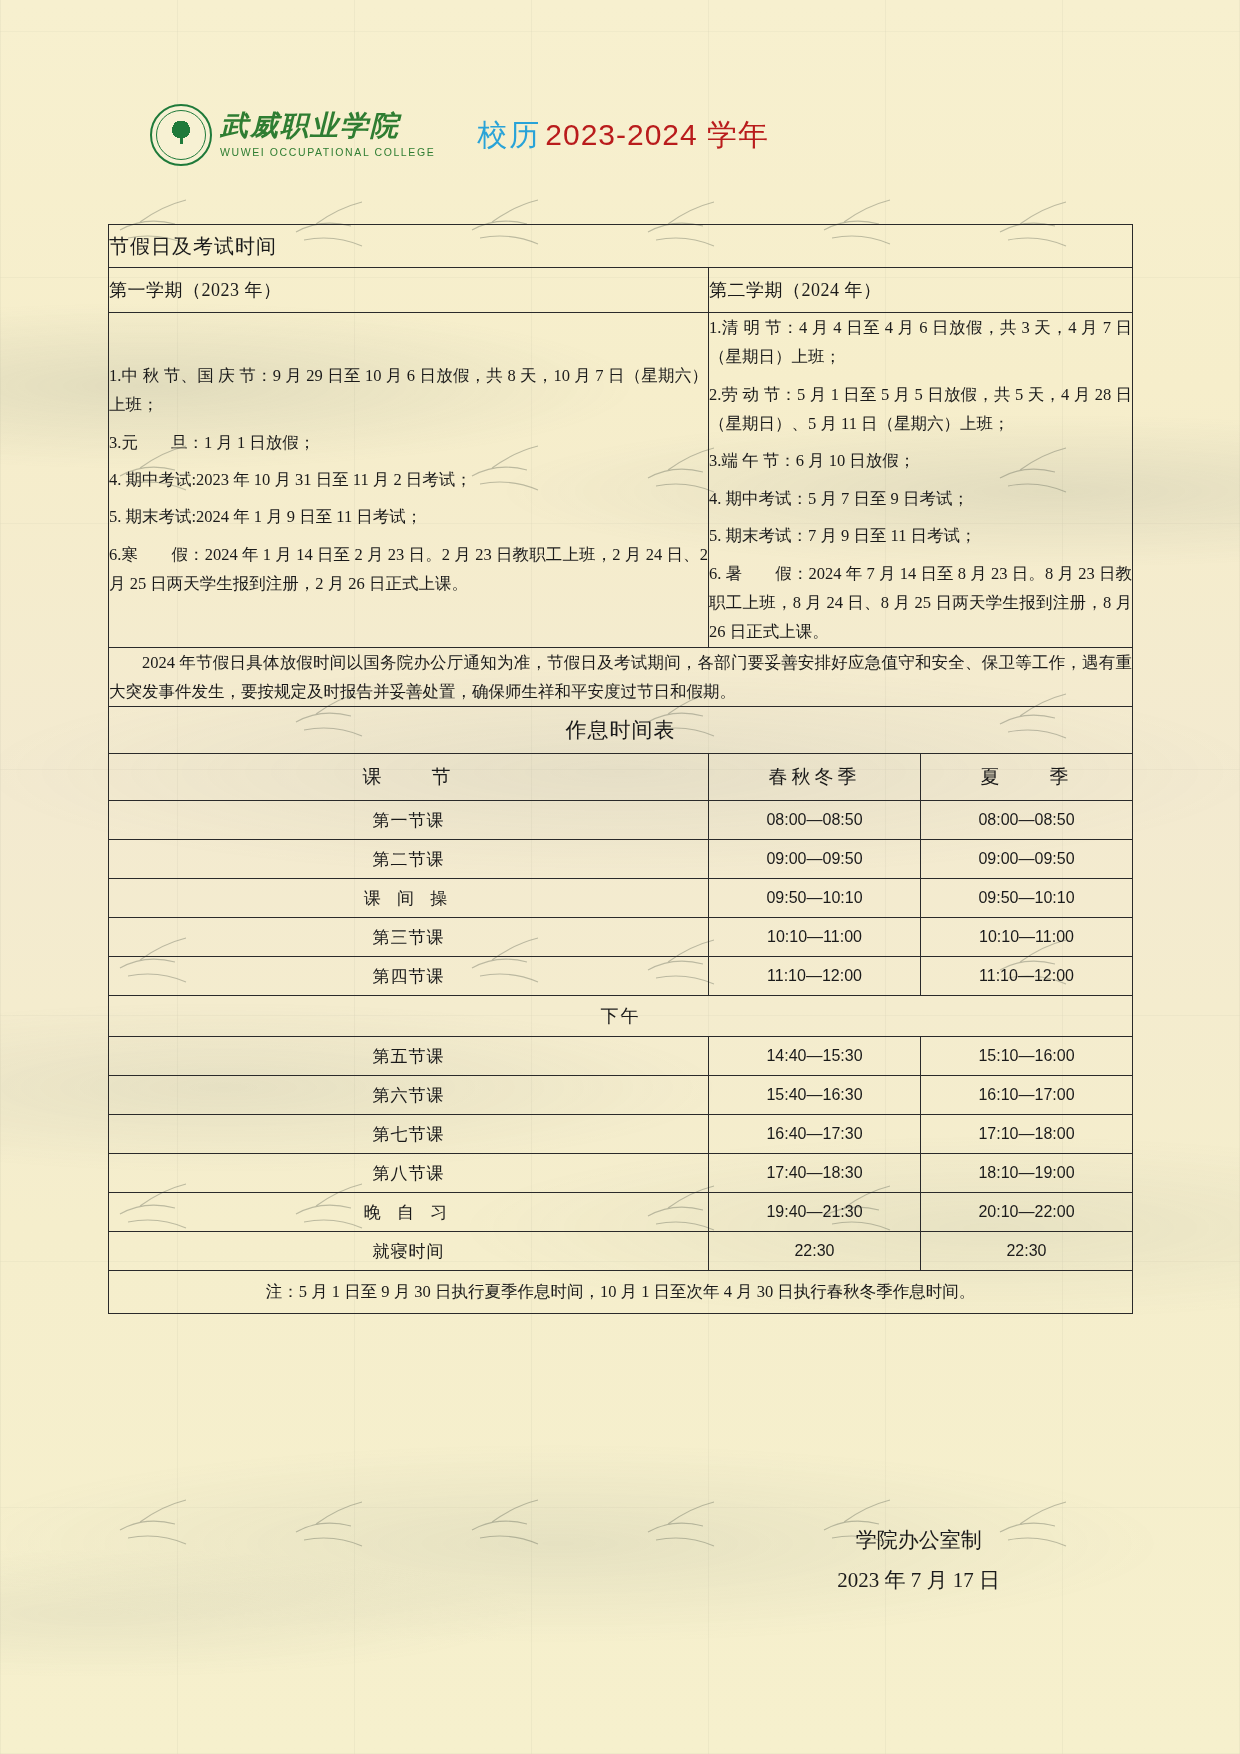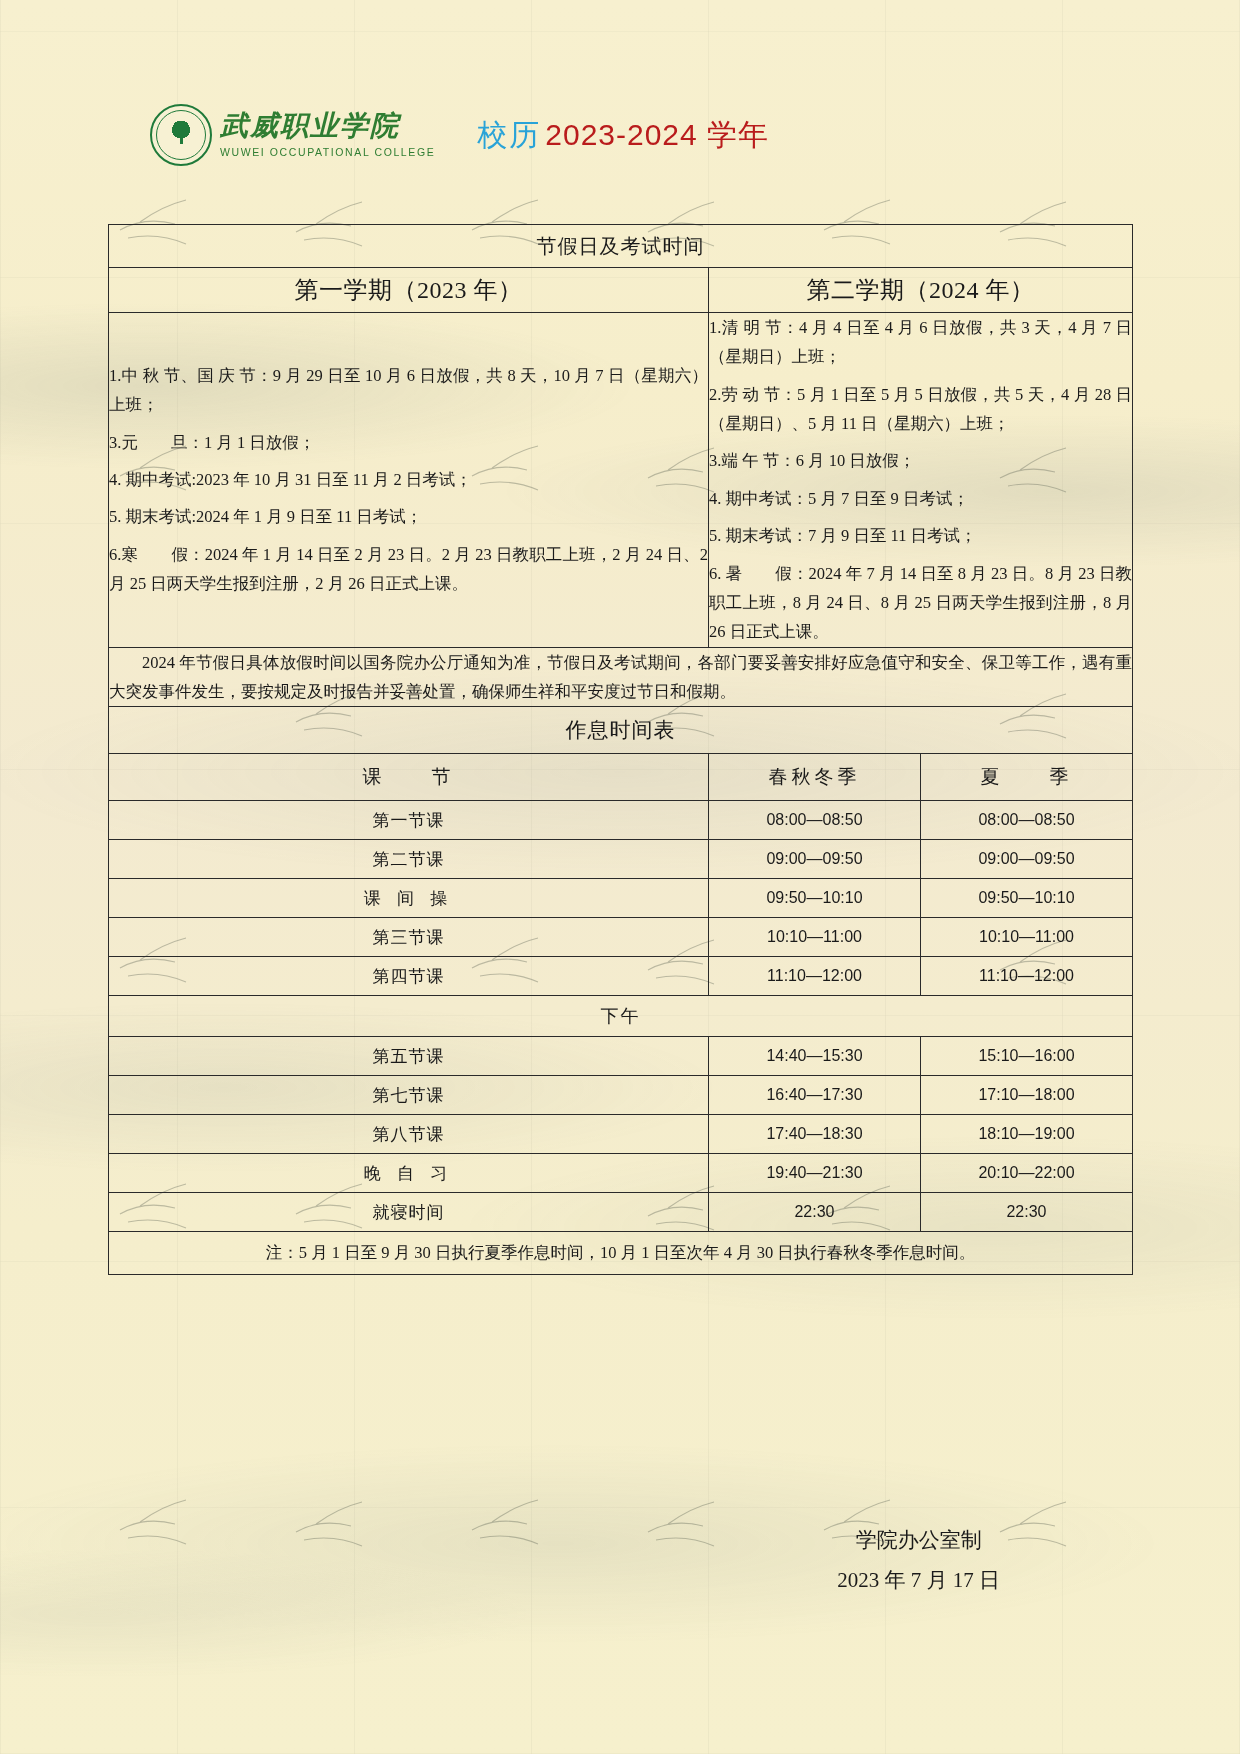--- a/index.html
+++ b/index.html
@@ -149,28 +149,26 @@
     table-layout: fixed;
     background: transparent;
   }
   table.cal td {
     border: 1px solid #2a2a2a;
     padding: 0;
     vertical-align: middle;
     color: #1a1a1a;
   }
   .c-title {
-    text-align: center;
     font-size: 20px;
     height: 42px;
     letter-spacing: 1px;
   }
   .c-sub {
-    text-align: center;
-    font-size: 24px;
+    font-size: 18px;
     height: 44px;
     letter-spacing: .5px;
   }
   .term-cell {
     padding: 12px 10px 14px 10px;
     vertical-align: top;
   }
   .term-cell p {
     margin: 0 0 8px 0;
     font-size: 16.5px;
@@ -384,20 +382,25 @@
 
       <tr class="band">
         <td colspan="4">下午</td>
       </tr>
       <tr class="row">
         <td class="lbl" colspan="2">第五节课</td>
         <td>14:40—15:30</td>
         <td>15:10—16:00</td>
       </tr>
       <tr class="row">
+        <td class="lbl" colspan="2">第六节课</td>
+        <td>15:40—16:30</td>
+        <td>16:10—17:00</td>
+      </tr>
+      <tr class="row">
         <td class="lbl" colspan="2">第七节课</td>
         <td>16:40—17:30</td>
         <td>17:10—18:00</td>
       </tr>
       <tr class="row">
         <td class="lbl" colspan="2">第八节课</td>
         <td>17:40—18:30</td>
         <td>18:10—19:00</td>
       </tr>
       <tr class="row">

